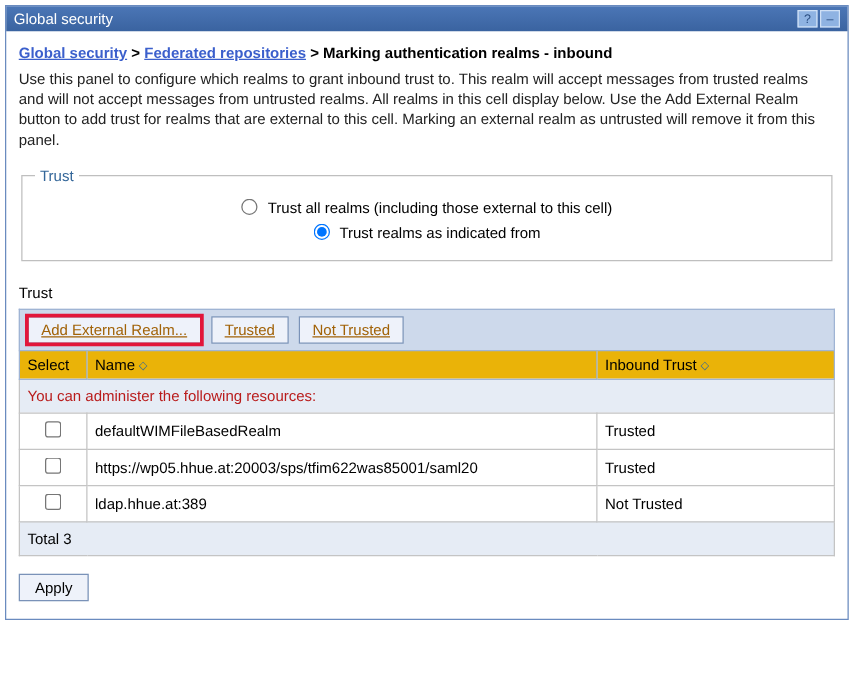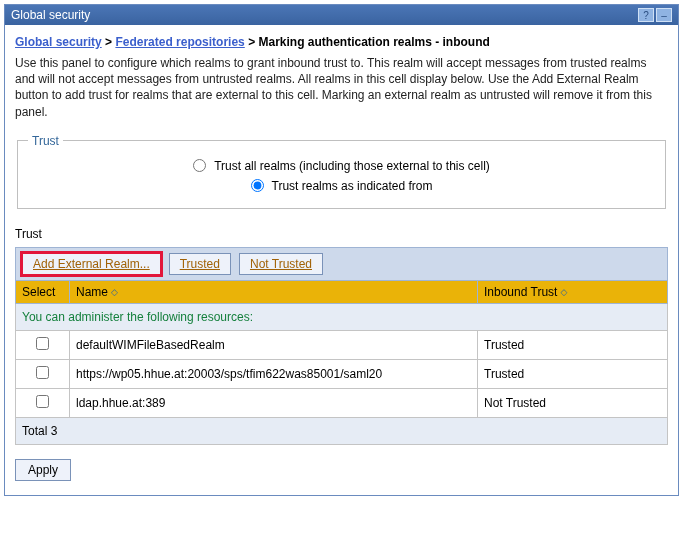--- a/index.html
+++ b/index.html
@@ -83,21 +83,21 @@
     font-weight: normal;
     color: #000;
   }
   table.data td {
     border: 1px solid #c4c4c4;
     padding: 6px 6px;
     vertical-align: middle;
   }
   .subhead td {
     background: #e6ecf5;
-    color: #15803d;
+    color: #b91c1c;
   }
   .footer-row td {
     background: #e6ecf5;
     margin-top: 15px;
   }
   .sel-col { width: 54px; text-align: center; }
   .inb-col { width: 190px; }
   .sortable { cursor: pointer; }
   .sort-icon {
     display: inline-block;

